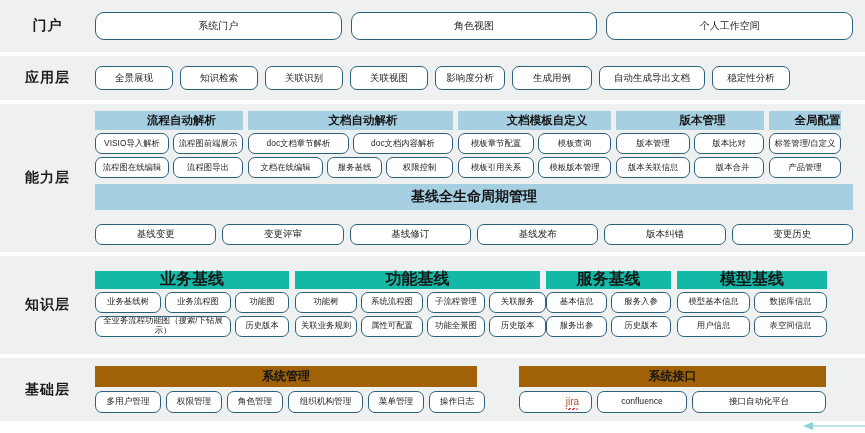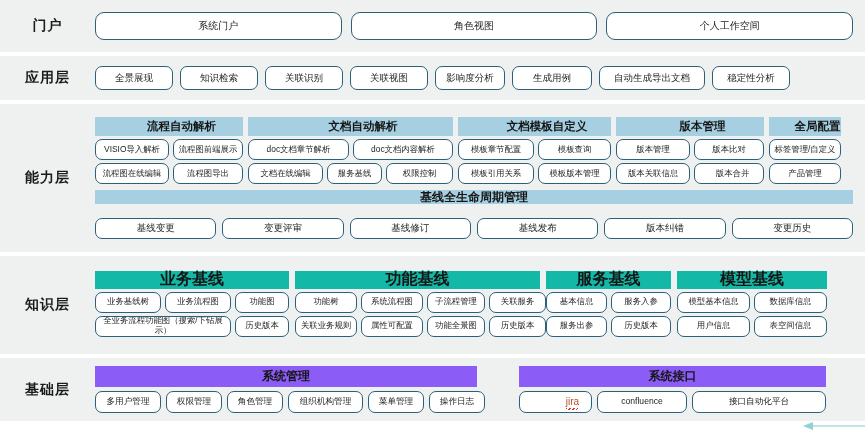--- a/index.html
+++ b/index.html
@@ -98,28 +98,28 @@
     height: 19px;
     font-size: 11.5px;
     padding-left: 25px;
   }
   .know-head {
     background: #14b8a6;
     height: 18px;
     font-size: 16px;
   }
   .base-head {
-    background: #8b5cf6;
+    background: #a16207;
     height: 21px;
     font-size: 12px;
   }
   .wide-head {
     background: #a6cfe2;
-    height: 14px;
-    font-size: 12px;
+    height: 26px;
+    font-size: 14px;
     text-align: center;
     font-weight: bold;
     color: #151515;
     display: flex;
     align-items: center;
     justify-content: center;
   }
 
   
   .cap-groups { display: flex; gap: 5px; }

